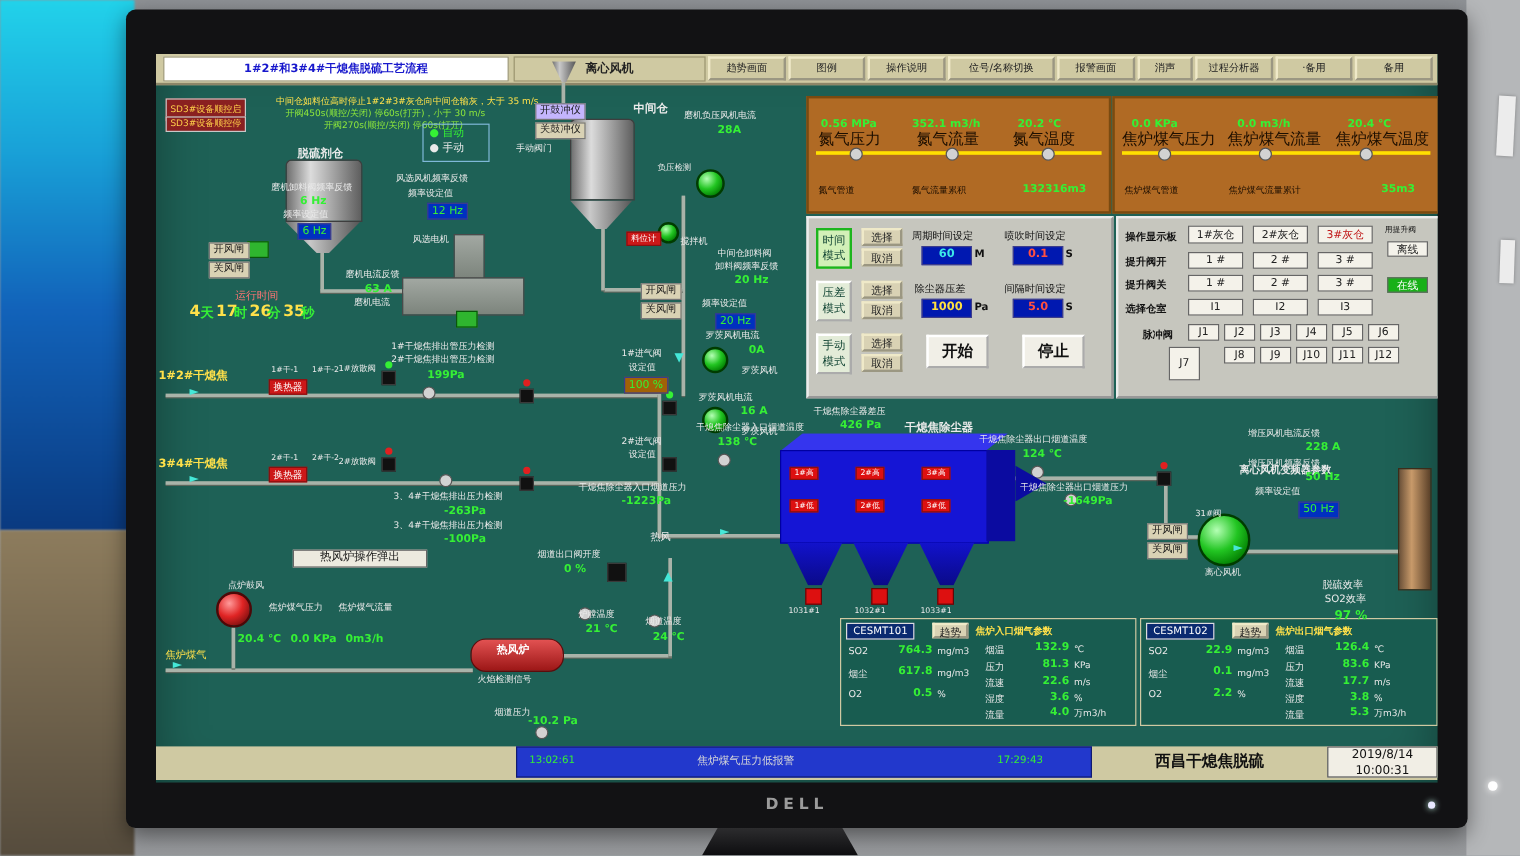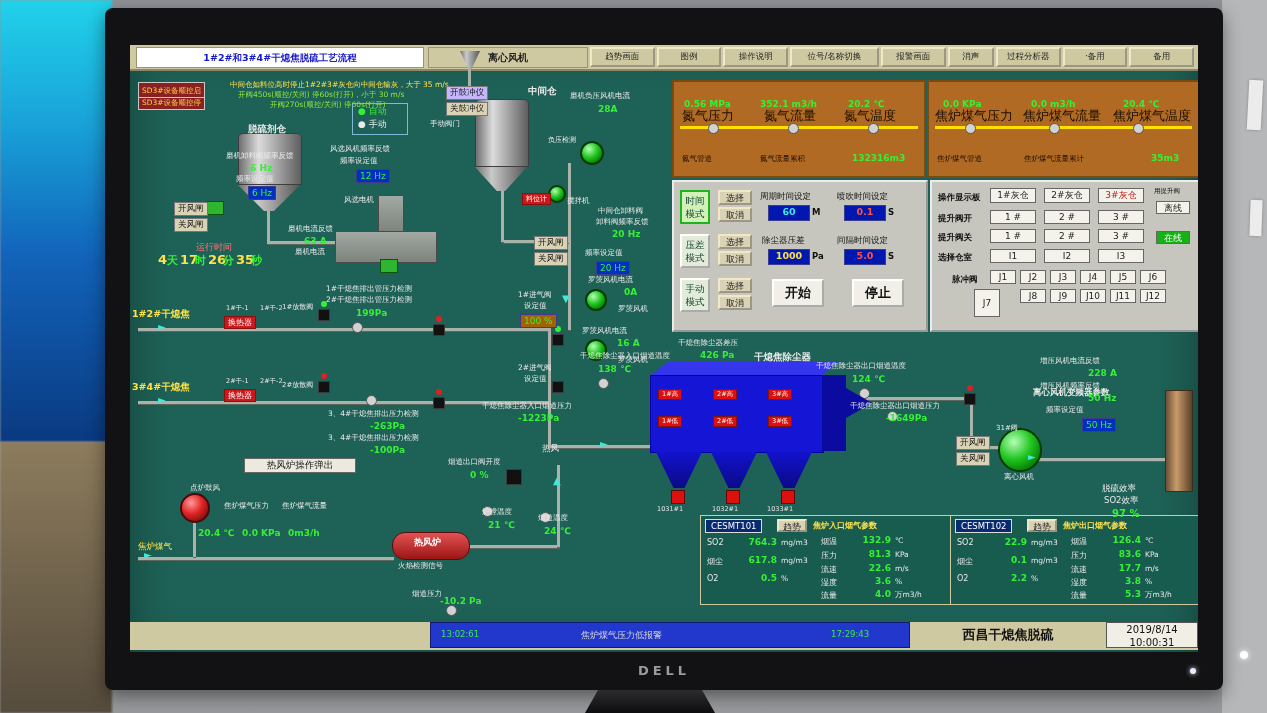--- a/index.html
+++ b/index.html
@@ -44,21 +44,21 @@
   .obot{position:absolute;font-size:7.5px;color:#1c0e00;}
   .cpanel{background:#c6c6be;border:2px outset #ececec;}
   .mode-btn{position:absolute;width:30px;height:34px;background:#e3ecd8;border:2px outset #fff;font-size:9.5px;color:#143;text-align:center;word-break:break-all;line-height:1.35;padding:2px 1px 0;font-family:inherit;}
   .mode-btn.on{border:2px solid #1db51d;background:#d2f0b8;}
   .sm-btn{position:absolute;background:#d9d2b4;border:2px outset #efe9c8;font-size:9px;color:#222;text-align:center;padding:0;font-family:inherit;}
   .vbox{position:absolute;background:#0018b0;border:1px solid #3c3c8c;font-size:9.5px;font-weight:bold;text-align:center;}
   .c-cy{color:#3ce8e8;} .c-rd{color:#ff5040;} .c-ye{color:#ffe040;}
   .plab{position:absolute;font-size:8.5px;color:#111;font-weight:bold;}
   .wbtn{position:absolute;background:#f4f2ea;border:1px solid #666;font-size:9px;color:#222;text-align:center;padding:0;font-family:inherit;}
   .big-btn{position:absolute;background:#f1efe7;border:2px outset #fff;font-size:13px;font-weight:bold;color:#111;font-family:inherit;}
-  .cems{background:#185c50;border:1px solid #cfc9a2;padding-left:29px;}
+  .cems{background:#185c50;border:1px solid #cfc9a2;}
   .ctitle{position:absolute;background:#0a2a70;color:#fff;font-size:8.5px;padding:1px 5px;border:1px solid #dcdcdc;}
   .csub{position:absolute;color:#ffe14a;font-size:8px;font-weight:bold;}
   .cl{position:absolute;font-size:8px;color:#e8e8e8;}
   .cv{position:absolute;font-size:9px;color:#35f035;font-weight:bold;text-align:right;}
   .cu{position:absolute;font-size:7.5px;color:#e8e8e8;}
   
   #footer{left:0;top:577px;width:1068px;height:28px;background:#cfc9a2;}
   #ase-box{left:0;top:0;width:300px;height:26px;background:#f1eee5;border:2px solid #3a3a3a;display:flex;align-items:center;gap:7px;padding-left:5px;box-sizing:border-box;}
   #ase-logo{color:#c01010;font-family:"Liberation Serif",serif;font-weight:bold;font-size:17px;border-top:2px solid #c01010;border-bottom:2px solid #c01010;line-height:1.05;}
   #ase-cn{font-size:12.5px;font-weight:bold;color:#111;line-height:1;}

